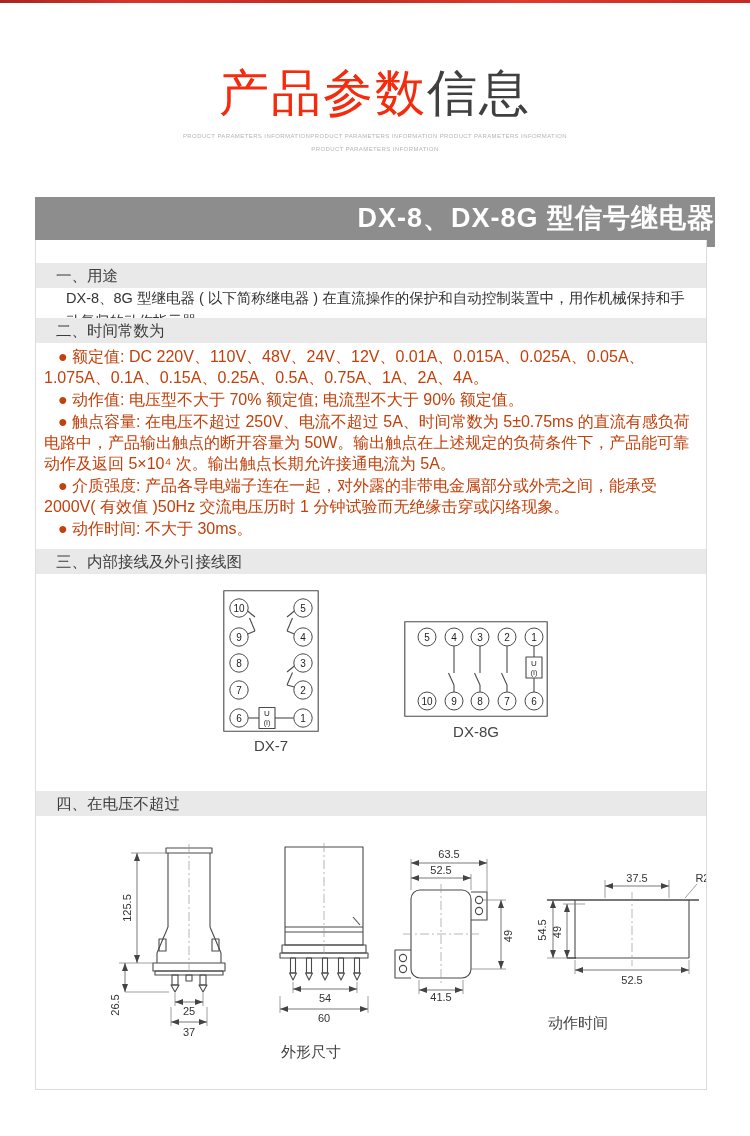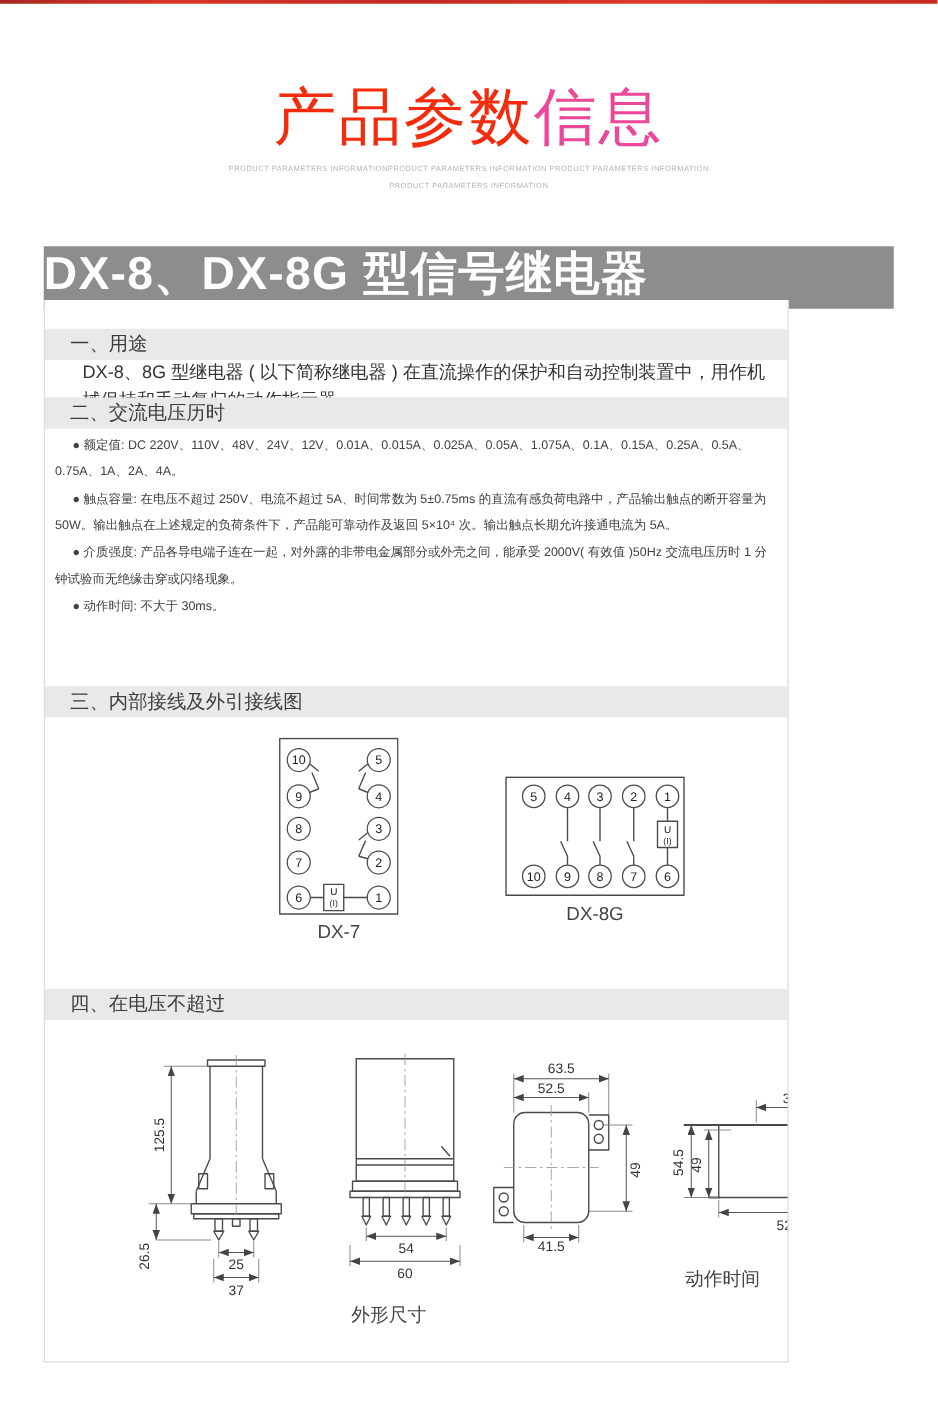--- a/index.html
+++ b/index.html
@@ -6,35 +6,35 @@
   body{
     width:750px;height:1136px;position:relative;background:#ffffff;
     font-family:"Liberation Sans","DejaVu Sans",sans-serif;color:#333;
     overflow:hidden;
   }
   .top-strip{position:absolute;top:0;left:0;width:750px;height:3px;
     background:linear-gradient(90deg,#a82620,#d9352a 18%,#c12a21 45%,#e03a2c 70%,#c62a20);}
   .title-block{position:absolute;top:64px;left:0;width:750px;text-align:center;}
   .title-block h1{margin:0;font-size:50px;line-height:58px;font-weight:500;letter-spacing:2px;}
   .title-red{color:#f42b0d;}
-  .title-black{color:#ec4899;}
+  .title-black{color:#404040;}
   .sub-en{font-size:6px;color:#b5b5b5;letter-spacing:0.4px;line-height:8px;}
   .sub-en.l1{margin-top:10px;}
   .sub-en.l2{margin-top:5px;}
   .header-bar{position:absolute;top:197px;left:35px;width:680px;height:50px;
-    background:#8d8d8d;color:#ffffff;font-weight:bold;font-size:37px;line-height:43px;
-    text-align:left;letter-spacing:1px;}
-  .content-box{position:absolute;top:240px;left:35px;width:596px;height:850px;
+    background:#8d8d8d;color:#ffffff;font-weight:bold;font-size:27px;line-height:43px;
+    text-align:right;letter-spacing:1px;}
+  .content-box{position:absolute;top:240px;left:35px;width:672px;height:850px;
     border:1px solid #dcdcdc;border-top:none;box-sizing:border-box;background:#fff;overflow:hidden;}
   .sec-head{position:absolute;left:0;width:100%;height:25px;line-height:25px;
     background:#e9e9e9;color:#3d3d3d;font-size:15.5px;padding-left:20px;box-sizing:border-box;}
   .usage-p{position:absolute;top:47px;left:0;width:100%;box-sizing:border-box;
     padding:0 12px 0 30px;margin:0;font-size:14.5px;line-height:23px;color:#333;}
   .bullets{position:absolute;top:106px;left:0;width:100%;box-sizing:border-box;padding:0 10px 0 8px;}
-  .bullets p{margin:0 0 1px 0;font-size:10px;line-height:21px;color:#404040;text-indent:14px;}
+  .bullets p{margin:0 0 1px 0;font-size:16px;line-height:21px;color:#c2410c;text-indent:14px;}
   .wiring-area{position:absolute;top:335px;left:0;width:100%;height:216px;}
   .dims-area{position:absolute;top:577px;left:0;width:100%;height:272px;}
   .abs{position:absolute;}
   .fig-label{position:absolute;font-size:15px;color:#444;text-align:center;}
   
   .ol{fill:none;stroke:#4a4a4a;stroke-width:1.1;stroke-linejoin:round;}
   .ol2{fill:none;stroke:#4a4a4a;stroke-width:1.6;}
   .dim{fill:none;stroke:#555;stroke-width:0.8;}
   .ext{fill:none;stroke:#777;stroke-width:0.7;}
   .cl{fill:none;stroke:#999;stroke-width:0.7;stroke-dasharray:9 3 2 3;}
@@ -65,23 +65,24 @@
 
 <div class="header-bar">
   <span>DX-8、DX-8G 型信号继电器</span>
 </div>
 
 <div class="content-box">
 
   <div class="sec-head" style="top:23px;">一、用途</div>
   <p class="usage-p">DX-8、8G 型继电器 ( 以下简称继电器 ) 在直流操作的保护和自动控制装置中，用作机械保持和手动复归的动作指示器。</p>
 
-  <div class="sec-head" style="top:78px;">二、交流电压历时</div>
+  <div class="sec-head" style="top:78px;">二、时间常数为</div>
   <div class="bullets">
     <p>●  额定值: DC 220V、110V、48V、24V、12V、0.01A、0.015A、0.025A、0.05A、1.075A、0.1A、0.15A、0.25A、0.5A、0.75A、1A、2A、4A。</p>
+    <p>●  动作值: 电压型不大于 70% 额定值; 电流型不大于 90% 额定值。</p>
     <p>●  触点容量: 在电压不超过 250V、电流不超过 5A、时间常数为 5±0.75ms 的直流有感负荷电路中，产品输出触点的断开容量为 50W。输出触点在上述规定的负荷条件下，产品能可靠动作及返回 5×10⁴ 次。输出触点长期允许接通电流为 5A。</p>
     <p>●  介质强度: 产品各导电端子连在一起，对外露的非带电金属部分或外壳之间，能承受 2000V( 有效值 )50Hz 交流电压历时 1 分钟试验而无绝缘击穿或闪络现象。</p>
     <p>●  动作时间: 不大于 30ms。</p>
   </div>
 
   <div class="sec-head" style="top:309px;">三、内部接线及外引接线图</div>
 
   <div class="wiring-area">
 
     <svg class="abs" style="left:187px;top:15px;" width="96" height="142" viewBox="0 0 96 142">

